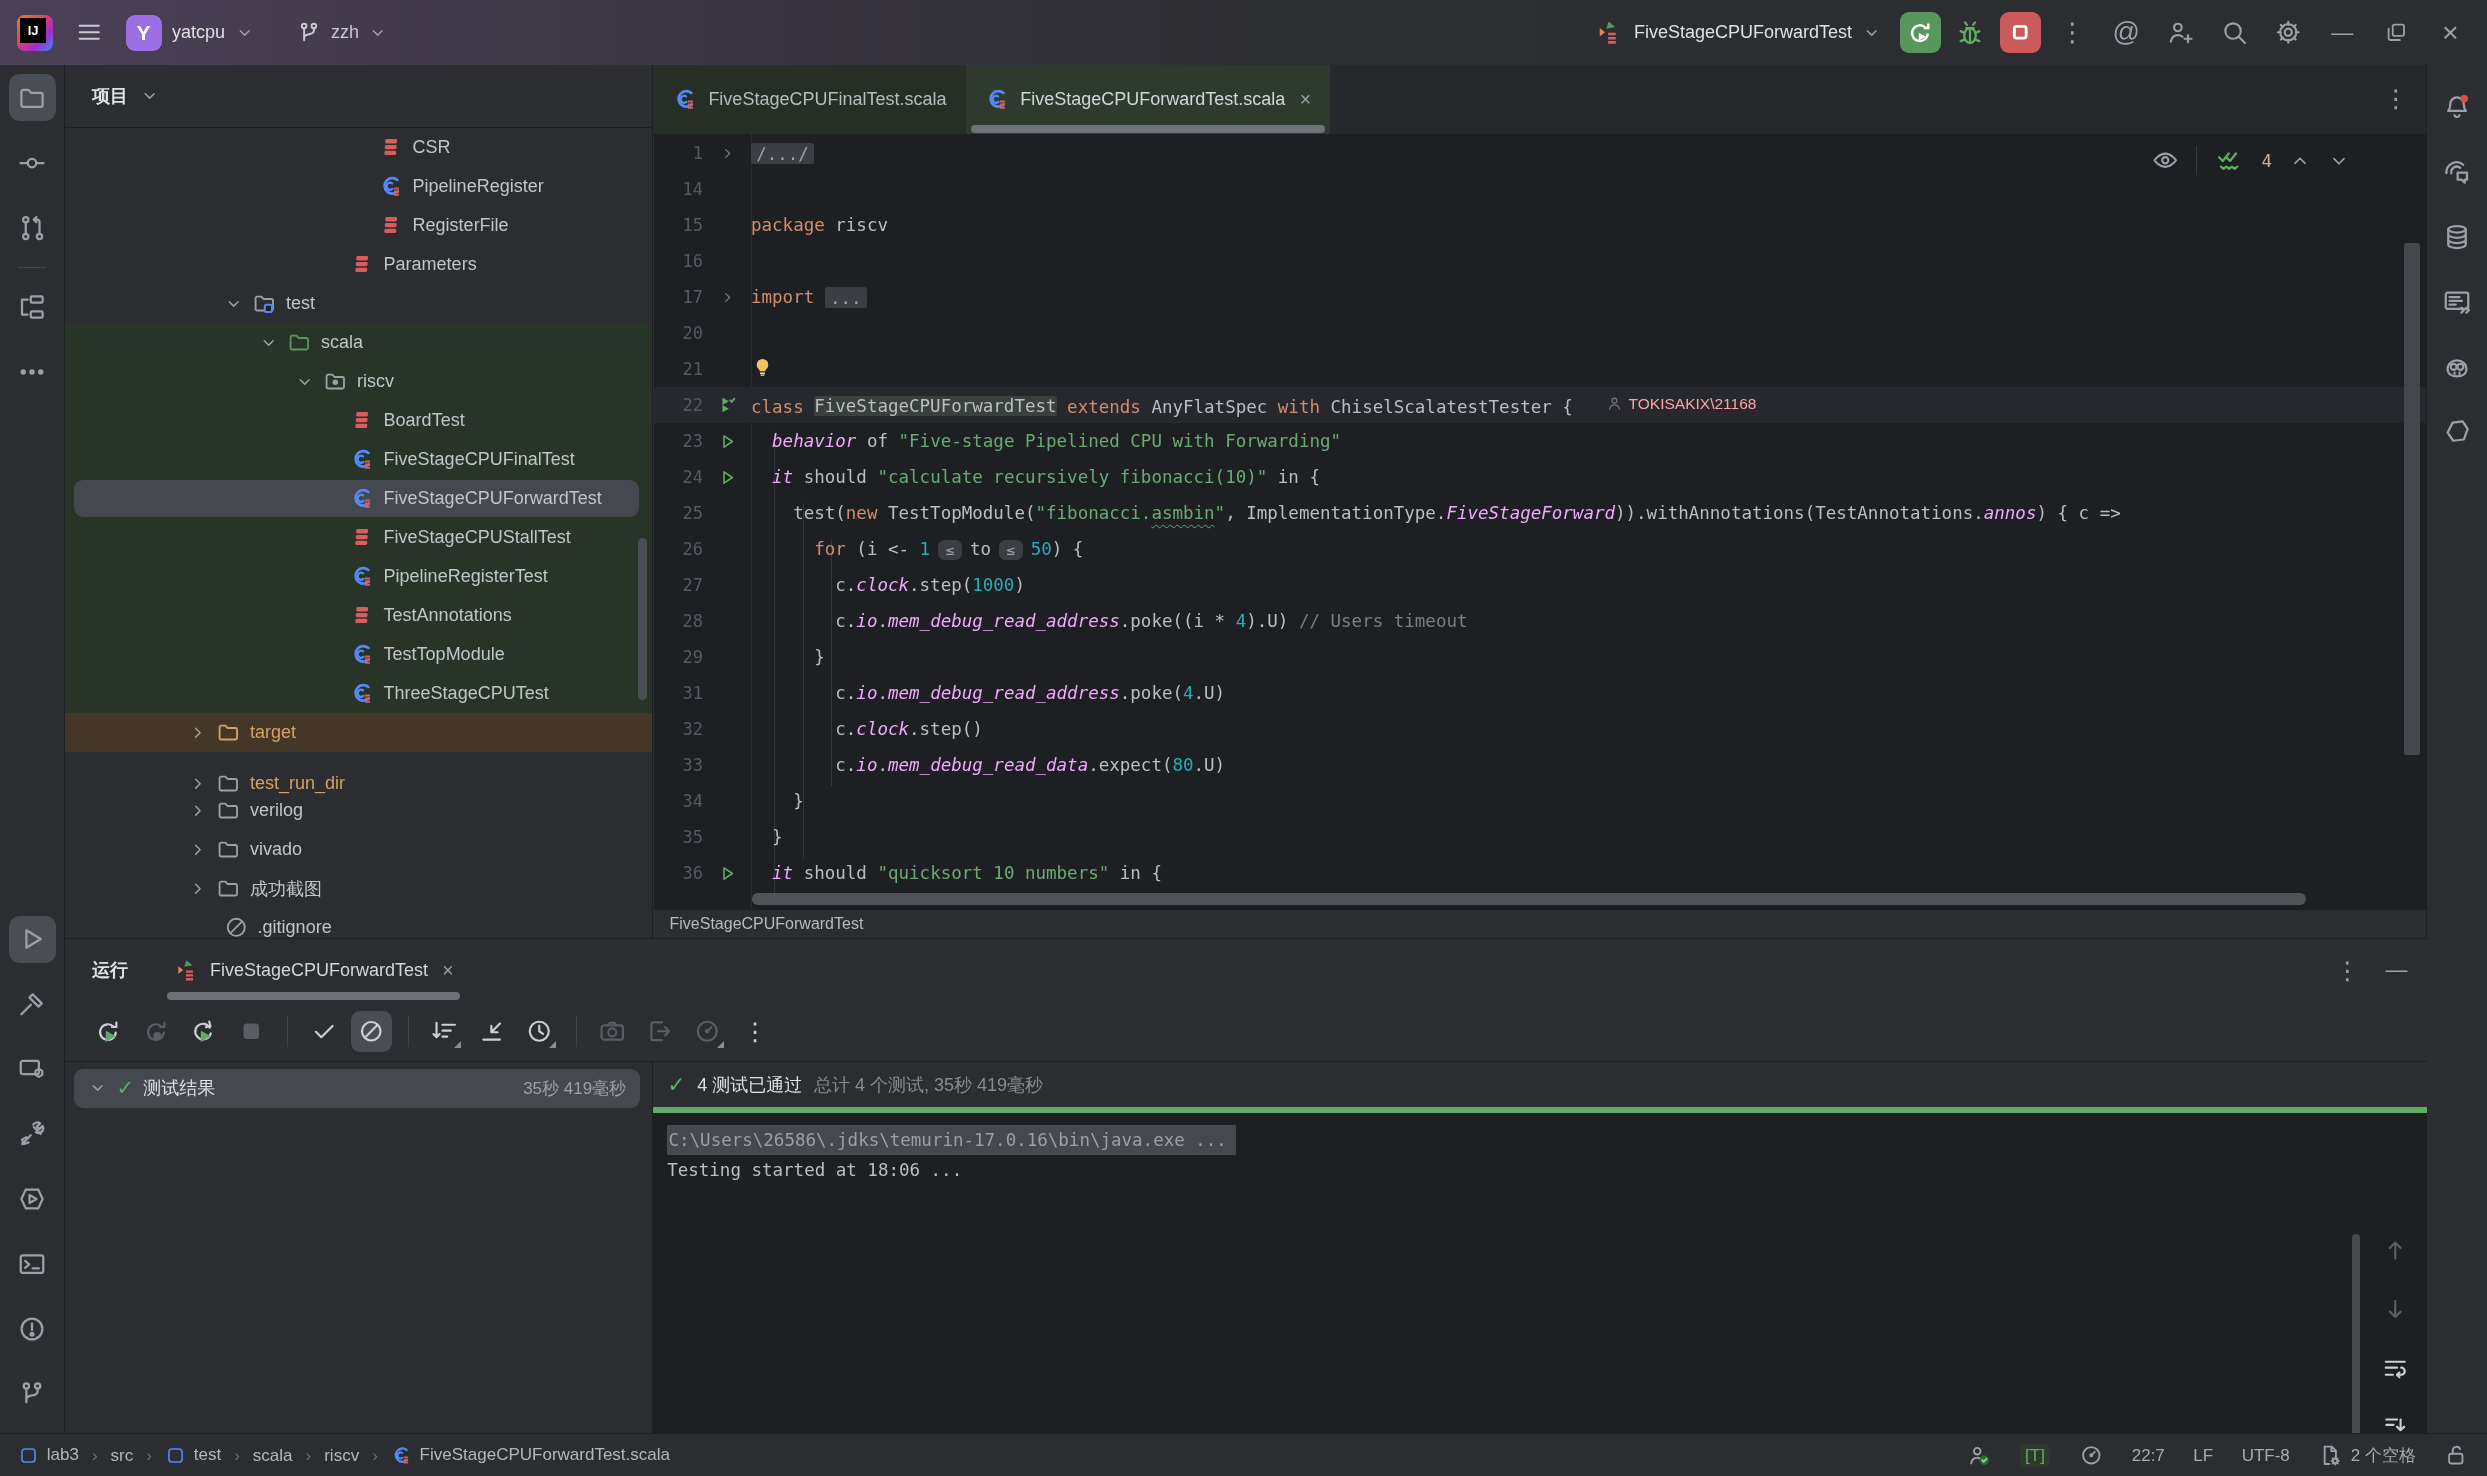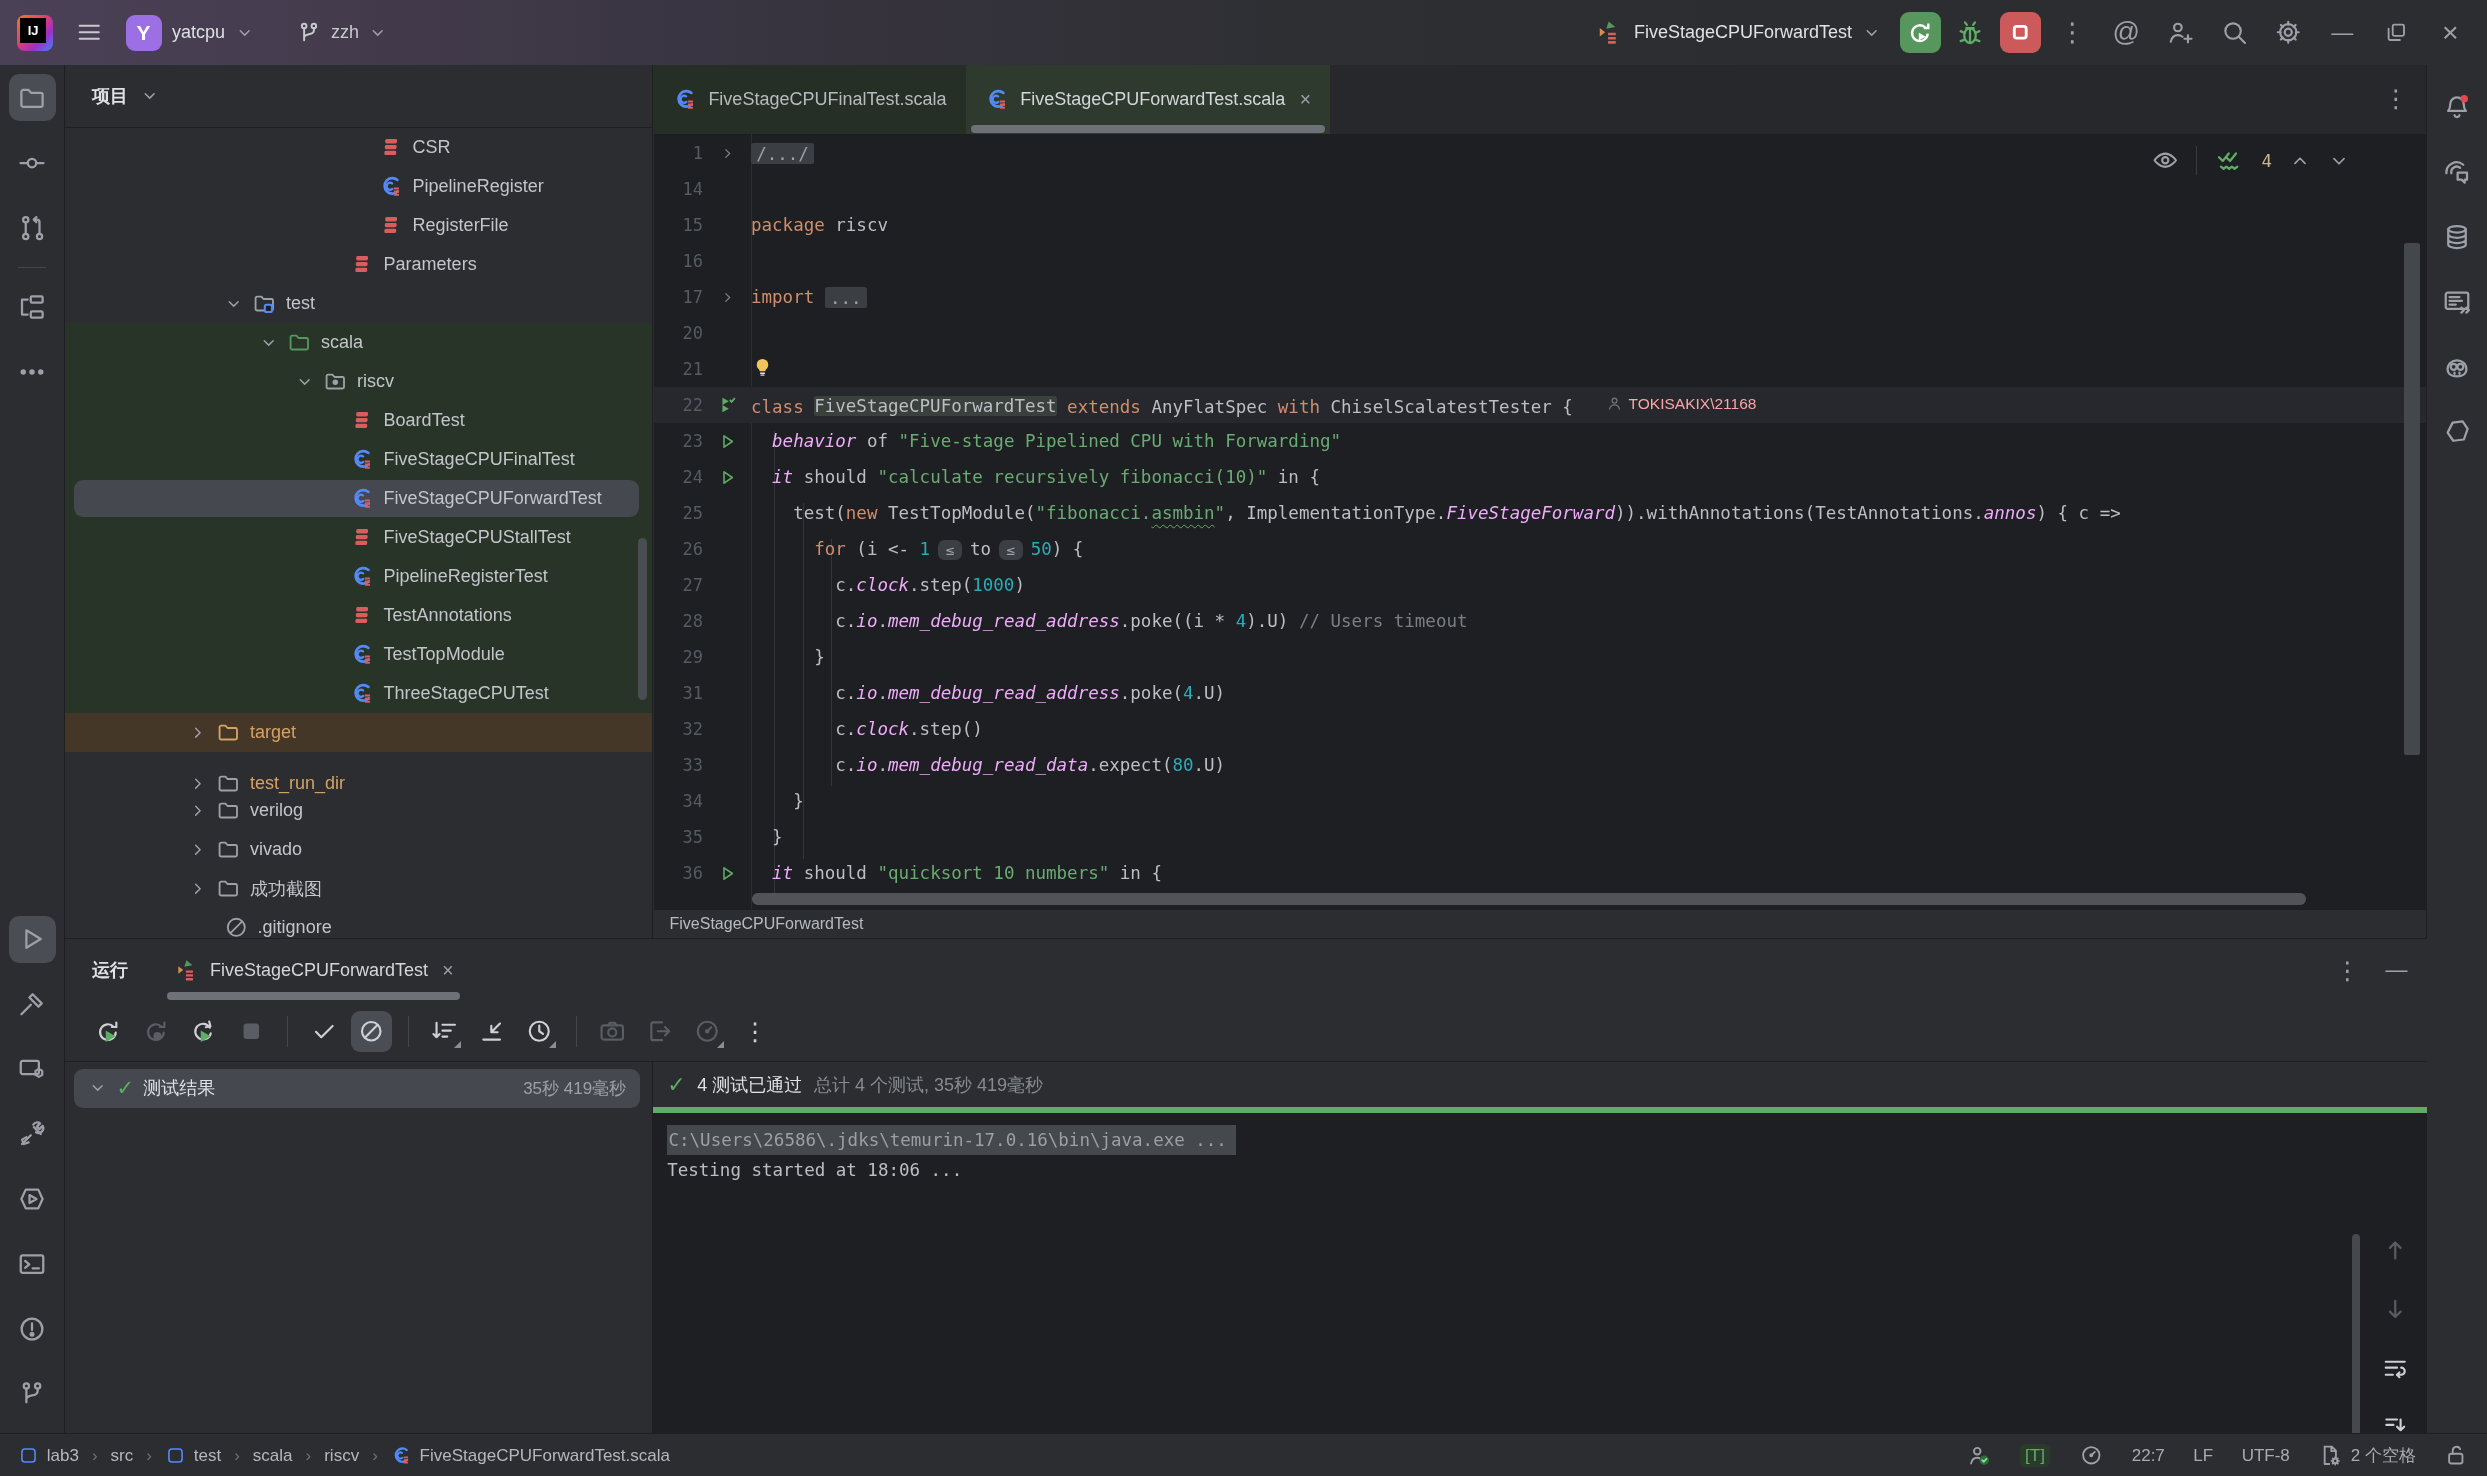--- a/index.html
+++ b/index.html
@@ -120,21 +120,21 @@
   .console-sel{ display:inline-block; background:#45484c; color:#9ba0a6; padding:0 9px 0 1.3px;}
   .console-line2{ color:#bcbec4;}
   .console-rail{ position:absolute; right:11.7px; top:168px; display:flex; flex-direction:column; gap:18px; align-items:center;}
   .console-rail .ico{ width:28.5px; height:28.5px;}
   .console-vscroll{ position:absolute; right:67px; top:172px; width:8.4px; height:231px; background:#45484c; border-radius:3.9px;}
 
   
   #statusbar{ left:0; top:1433px; width:2487px; height:44px; background:#2b2d30; border-top:1.3px solid #1e1f22;
     display:flex; align-items:center; padding:0 18px; font-size:17px; color:#b4b8bd;}
   .crumbs{ display:flex; align-items:center; gap:13px;}
-  .crumb{ display:flex; align-items:center; gap:7.8px;}
+  .crumb{ display:flex; align-items:flex-start; gap:7.8px;}
   .crumb .ficon{ width:21px; height:21px;}
   .crumb-sep{ color:#6e7277;}
   .sb-right{ margin-left:auto; display:flex; align-items:center; gap:28.5px; color:#a8acb2;}
   .sb-item{ display:flex; align-items:center; gap:7.8px;}
   .sb-item .ico{ width:24.6px; height:24.6px;}
   .t-badge{ color:#5fad65; background:#2a3a2b; border-radius:5.2px; padding:1.3px 5.2px; font-size:17px;}
 </style>
 </head>
 <body>
 

